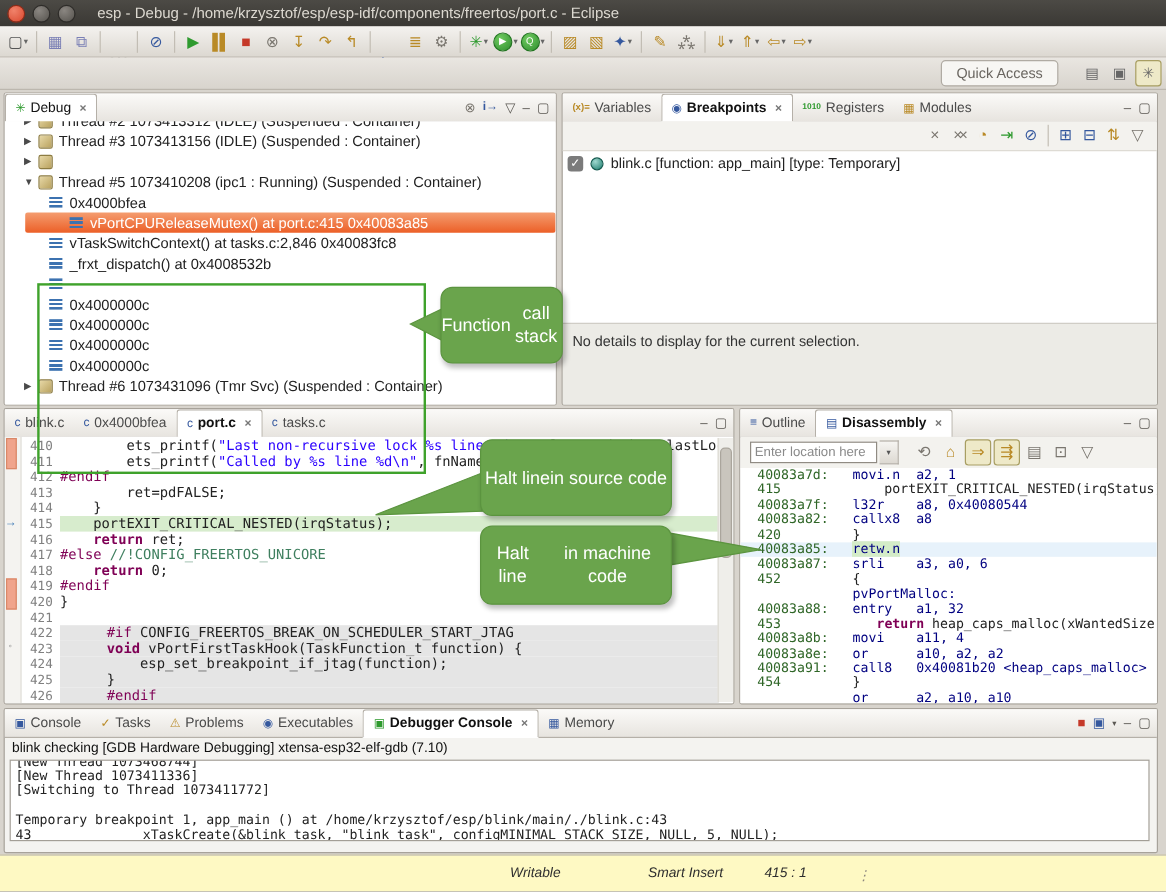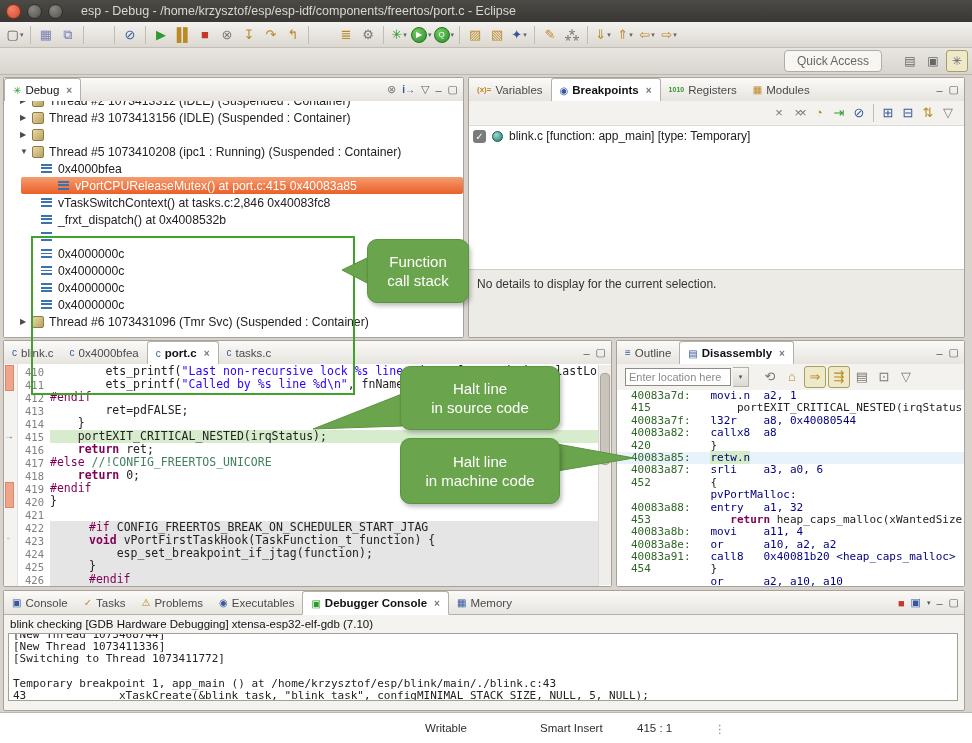--- a/index.html
+++ b/index.html
@@ -116,26 +116,26 @@
   .dgut{position:absolute;left:1px;top:0;font-size:10px;font-weight:bold;color:#3a77b5;}
   
   #console-panel{left:3px;top:590px;width:962px;height:121px;background:#f4f3f0;}
   #console-label{position:absolute;left:6px;top:27px;font-size:11.5px;color:#111;}
   #console-box{position:absolute;left:4px;top:42px;right:6px;height:66px;background:#fff;
     border:1px solid #a39e96;overflow:hidden;padding-left:4px;
     font-family:"DejaVu Sans Mono",monospace;font-size:11px;}
   .cline{height:12.2px;line-height:12.2px;white-space:pre;}
   .cline.clip{margin-top:-5px;}
   
-  #statusbar{position:absolute;left:0;top:712px;width:972px;height:31px;background:#ffffff;
-    border-top:1px solid #bcb7ae;font-size:11.5px;color:#2e2e2e;}
+  #statusbar{position:absolute;left:0;top:712px;width:972px;height:31px;background:#fef9c3;
+    border-top:1px solid #bcb7ae;font-size:11.5px;color:#2e2e2e;font-style:italic;}
   #statusbar .sitem{position:absolute;top:9px;}
   
   .callout{position:absolute;background:#6aa44c;border:1px solid #5b943f;border-radius:10px;
-    color:#fff;display:flex;flex-direction:column;align-items:center;justify-content:center;
+    color:#fff;display:flex;flex-direction:row;align-items:center;justify-content:center;
     font-size:15px;line-height:19px;z-index:50;box-shadow:2px 3px 4px rgba(0,0,0,.25);text-align:center;}
   #co-callstack{left:367px;top:239px;width:100px;height:62px;}
   #co-source{left:400px;top:366px;width:158px;height:62px;}
   #co-machine{left:400px;top:438px;width:158px;height:64px;}
   #tails{position:absolute;left:0;top:0;width:972px;height:743px;z-index:45;pointer-events:none;}
 </style>
 </head>
 <body>
 
 <div id="win">

